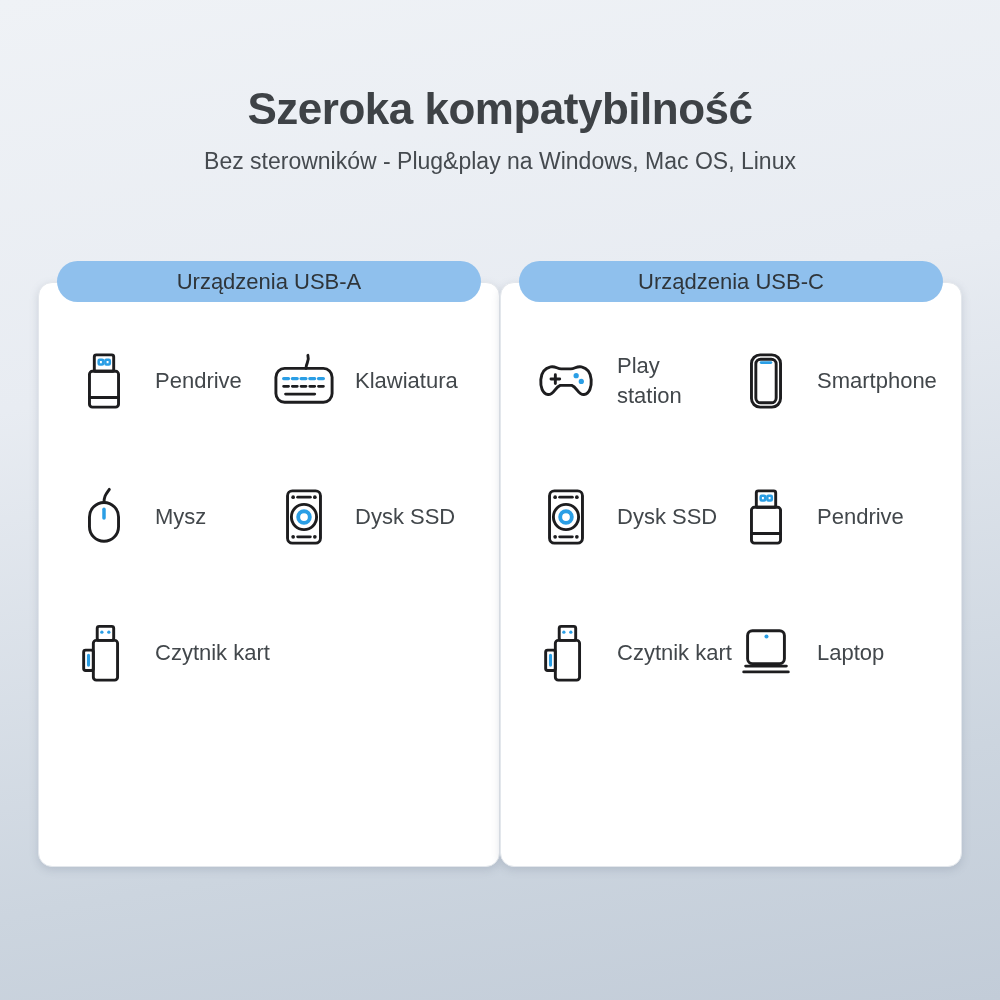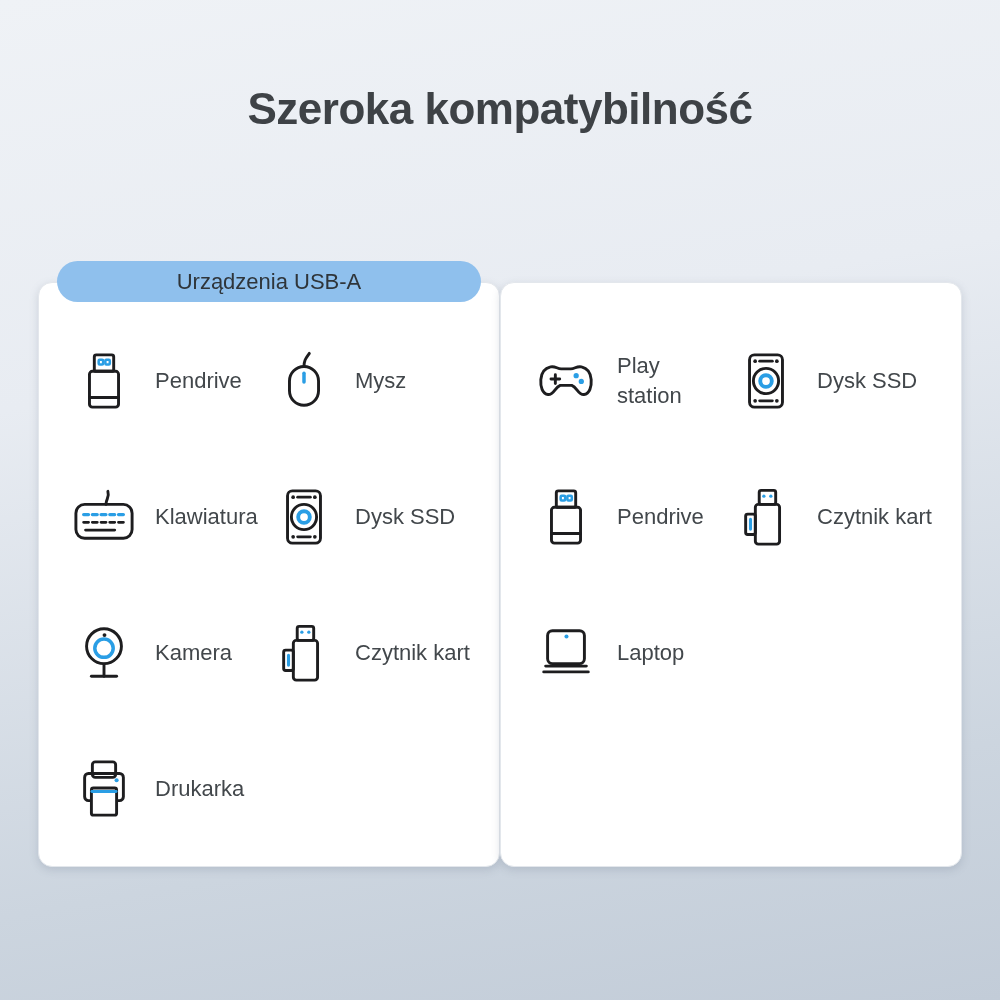--- a/index.html
+++ b/index.html
@@ -56,20 +56,21 @@
   .a{stroke:var(--accent);fill:none;stroke-linecap:round;stroke-linejoin:round;}
   .af{fill:var(--accent);stroke:none;}
   .f{fill:var(--icon-stroke);stroke:none;}
 </style>
 </head>
 <body>
 
 <div class="page">
   <header class="hero">
     <h1>Szeroka kompatybilność</h1>
+    <p>Bez sterowników - Plug&amp;play na Windows, Mac OS, Linux</p>
   </header>
   <main class="panels">
   <section class="panel">
     <div class="pill">
       <span class="pill-label">Urządzenia USB-A</span>
     </div>
     <div class="card">
       <div class="grid">
   <div class="item">
     <span class="icon">
@@ -80,119 +81,108 @@
                   <rect class="s" x="17" y="22" width="30" height="37" rx="3"></rect>
                   <line class="s" stroke-width="2.6" x1="17" y1="49" x2="47" y2="49"></line>
                 </svg>
               </span>
     <span class="label">Pendrive</span>
   </div>
 
   <div class="item">
     <span class="icon">
                 <svg viewBox="0 0 64 64">
-                  <path class="s" d="M32,17 C32,10.5 34,8.5 37.5,3.5"></path>
-                  <rect class="s" x="17" y="17" width="30" height="40" rx="15"></rect>
-                  <line class="a" stroke-width="3.6" x1="32" y1="24" x2="32" y2="33"></line>
-                </svg>
-              </span>
-    <span class="label">Mysz</span>
-  </div>
-
-  <div class="item">
-    <span class="icon">
-                <svg viewBox="0 0 64 64">
                   <path class="s" d="M34,19 C34,13 38,12 36,5.5"></path>
                   <rect class="s" x="3" y="19" width="58" height="35" rx="9"></rect>
                   <path class="a" stroke-width="3.4" d="M11,29.5 h5 M20,29.5 h5 M29,29.5 h5 M38,29.5 h5 M47,29.5 h5"></path>
                   <path class="s" stroke-width="3.4" d="M11,37.5 h5 M20,37.5 h5 M29,37.5 h5 M38,37.5 h5 M47,37.5 h5"></path>
                   <line class="s" stroke-width="3.2" x1="13" y1="45.5" x2="43" y2="45.5"></line>
                 </svg>
               </span>
     <span class="label">Klawiatura</span>
+  </div>
+
+  <div class="item">
+    <span class="icon">
+                <svg viewBox="0 0 64 64">
+                  <path class="s" d="M32,17 C32,10.5 34,8.5 37.5,3.5"></path>
+                  <rect class="s" x="17" y="17" width="30" height="40" rx="15"></rect>
+                  <line class="a" stroke-width="3.6" x1="32" y1="24" x2="32" y2="33"></line>
+                </svg>
+              </span>
+    <span class="label">Mysz</span>
   </div>
 
   <div class="item">
     <span class="icon">
                 <svg viewBox="0 0 64 64">
                   <rect class="s" x="15" y="5" width="34" height="54" rx="5"></rect>
                   <circle class="f" cx="20.8" cy="11.5" r="1.9"></circle>
                   <circle class="f" cx="43.2" cy="11.5" r="1.9"></circle>
                   <circle class="f" cx="20.8" cy="52.5" r="1.9"></circle>
                   <circle class="f" cx="43.2" cy="52.5" r="1.9"></circle>
                   <line class="s" stroke-width="2.6" x1="25.5" y1="11.5" x2="38.5" y2="11.5"></line>
                   <line class="s" stroke-width="2.6" x1="25.5" y1="52.5" x2="38.5" y2="52.5"></line>
                   <circle class="s" cx="32" cy="32" r="13"></circle>
                   <circle class="a" stroke-width="4" cx="32" cy="32" r="6"></circle>
                 </svg>
               </span>
     <span class="label">Dysk SSD</span>
   </div>
 
-  <div class="item">
-    <span class="icon">
-                <svg viewBox="0 0 64 64">
-                  <circle class="s" cx="32" cy="25" r="18"></circle>
-                  <circle class="a" stroke-width="3.6" cx="32" cy="27" r="9.5"></circle>
-                  <circle class="f" cx="32.5" cy="13.5" r="2"></circle>
-                  <line class="s" x1="32" y1="43.5" x2="32" y2="56"></line>
-                  <line class="s" x1="19" y1="56" x2="45" y2="56"></line>
-                </svg>
-              </span>
-    <span class="label">Kamera</span>
-  </div>
 
   <div class="item">
     <span class="icon">
                 <svg viewBox="0 0 64 64">
                   <rect class="s" x="25" y="4.5" width="17" height="14.5" rx="2"></rect>
                   <circle class="af" cx="29.8" cy="10.5" r="1.7"></circle>
                   <circle class="af" cx="37" cy="10.5" r="1.7"></circle>
                   <rect class="s" x="21" y="19" width="25" height="41" rx="3"></rect>
                   <rect class="s" stroke-width="2.6" x="11" y="29" width="10" height="21" rx="2"></rect>
                   <line class="a" stroke-width="3.2" x1="16" y1="34.5" x2="16" y2="44.5"></line>
                 </svg>
               </span>
     <span class="label">Czytnik kart</span>
   </div>
 
 
-  <div class="item">
-    <span class="icon">
-                <svg viewBox="0 0 64 64">
-                  <rect class="s" x="20" y="4" width="24" height="16" rx="3"></rect>
-                  <rect class="s" x="12" y="16" width="40" height="28" rx="4"></rect>
-                  <circle class="af" cx="45" cy="23" r="2.1"></circle>
-                  <rect class="sw" x="19" y="31" width="26" height="28" rx="2"></rect>
-                  <line class="a" stroke-width="3" x1="19.5" y1="34.5" x2="44.5" y2="34.5"></line>
-                </svg>
-              </span>
-    <span class="label">Drukarka</span>
-  </div>
 </div>
     </div>
   </section>
 
   <section class="panel">
+    <div class="pill">
+      <span class="pill-label">Urządzenia USB-C</span>
+    </div>
     <div class="card">
       <div class="grid">
 
   <div class="item">
     <span class="icon">
                 <svg viewBox="0 0 64 64">
                   <path class="s" d="M16,17.5 C9.5,19 6.5,24.5 6,30.5 C5.5,37.5 7.5,45.5 13.5,46 C19.5,46.5 20.5,38.5 26,36.5 L38,36.5 C43.5,38.5 44.5,46.5 50.5,46 C56.5,45.5 58.5,37.5 58,30.5 C57.5,24.5 54.5,19 48,17.5 C43.5,16.2 41,19.5 37,19.5 L27,19.5 C23,19.5 20.5,16.2 16,17.5 Z"></path>
                   <path class="s" d="M21,25.5 V34.5 M16.5,30 H25.5"></path>
                   <circle class="af" cx="42.5" cy="26.5" r="2.7"></circle>
                   <circle class="af" cx="47.8" cy="32.5" r="2.7"></circle>
                 </svg>
               </span>
     <span class="label">Play
 station</span>
   </div>
 
+  <div class="item">
+    <span class="icon">
+                <svg viewBox="0 0 64 64">
+                  <rect class="s" x="17" y="5" width="30" height="54" rx="9"></rect>
+                  <rect class="s" stroke-width="2.6" x="21.5" y="9.5" width="21" height="45" rx="5"></rect>
+                  <line class="a" stroke-width="3" x1="27" y1="13" x2="37" y2="13"></line>
+                </svg>
+              </span>
+    <span class="label">Smartphone</span>
+  </div>
 
   <div class="item">
     <span class="icon">
                 <svg viewBox="0 0 64 64">
                   <rect class="s" x="15" y="5" width="34" height="54" rx="5"></rect>
                   <circle class="f" cx="20.8" cy="11.5" r="1.9"></circle>
                   <circle class="f" cx="43.2" cy="11.5" r="1.9"></circle>
                   <circle class="f" cx="20.8" cy="52.5" r="1.9"></circle>
                   <circle class="f" cx="43.2" cy="52.5" r="1.9"></circle>
                   <line class="s" stroke-width="2.6" x1="25.5" y1="11.5" x2="38.5" y2="11.5"></line>

